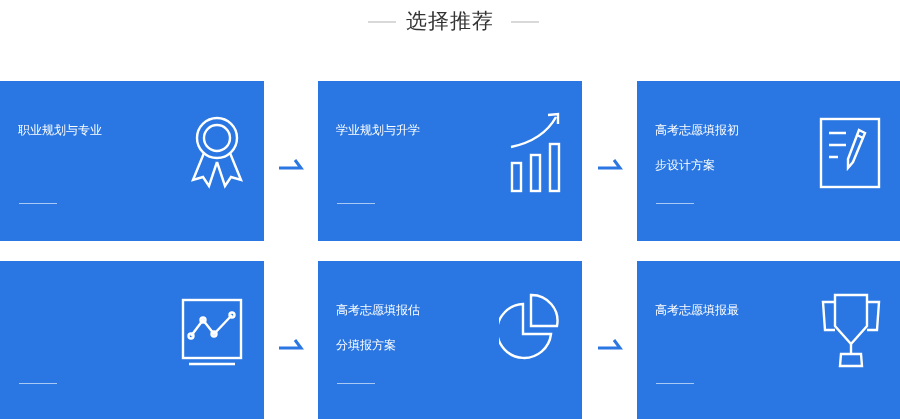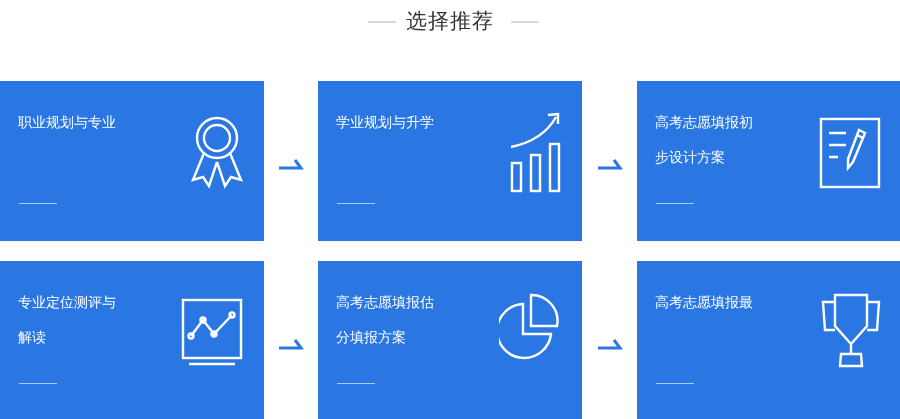--- a/index.html
+++ b/index.html
@@ -3,22 +3,22 @@
 <meta charset="utf-8">
 <style>
   html, body { margin:0; padding:0; }
   body { width:900px; height:419px; background:#ffffff; position:relative; overflow:hidden;
          font-family:"DejaVu Sans","Liberation Sans",sans-serif; }
   .header { position:absolute; top:0; left:0; width:900px; height:45px; }
   .header .line { position:absolute; top:21px; height:2px; width:28px; background:#d9d9d9; }
   .header .title { position:absolute; top:7px; left:0; width:900px; text-align:center;
                    font-size:21px; color:#333; letter-spacing:1px; }
   .card { position:absolute; width:264px; height:160px; background:#2a77e3; cursor:pointer; }
-  .card .text { position:absolute; left:18px; top:24px; width:150px; color:#fff;
-                font-size:14px; line-height:35px; }
+  .card .text { position:absolute; left:18px; top:32px; width:150px; color:#fff;
+                font-size:12px; line-height:35px; }
   .card .dash { position:absolute; left:19px; height:1px; width:38px; background:rgba(255,255,255,0.6); }
   .card .icon { position:absolute; }
   .arrow { position:absolute; width:26px; height:14px; }
 </style>
 </head>
 <body>
 
 <div class="header">
   <div class="line" style="left:368px;"></div>
   <div class="title">选择推荐</div>
@@ -73,24 +73,20 @@
   <svg class="icon" style="left:182px;top:36px;" width="62" height="72" viewBox="0 0 62 72">
     <g fill="none" stroke="#fff" stroke-width="2.4">
       <rect x="2" y="2" width="58" height="68"></rect>
       <path d="M10 16 H27 M10 28 H27 M10 40 H19"></path>
       <path d="M40 13 L46 16 L34 45 L29 51 L29 42 Z M38 18 L44 21"></path>
     </g>
   </svg>
 </div>
 
 <div class="card" style="left:0;top:261px;height:158px;">
-  <div class="text">
-    <div>专业定位测评与</div>
-      <div>解读</div>
-  </div>
   <div class="dash" style="top:122px;"></div>
   <svg class="icon" style="left:181px;top:37px;" width="62" height="70" viewBox="0 0 62 70">
     <g fill="none" stroke="#fff" stroke-width="2.4">
       <rect x="2" y="2" width="58" height="58"></rect>
       <path d="M8 66 H54"></path>
       <path d="M10 38 L22 22 L33 36 L51 17"></path>
       <circle cx="10" cy="38" r="2.5"></circle>
         <circle cx="22" cy="22" r="2.5"></circle>
       <circle cx="33" cy="36" r="2.5"></circle>
         <circle cx="51" cy="17" r="2.5"></circle>

